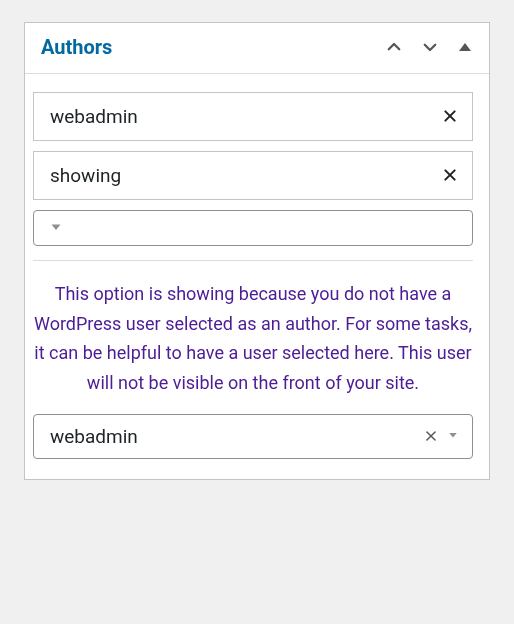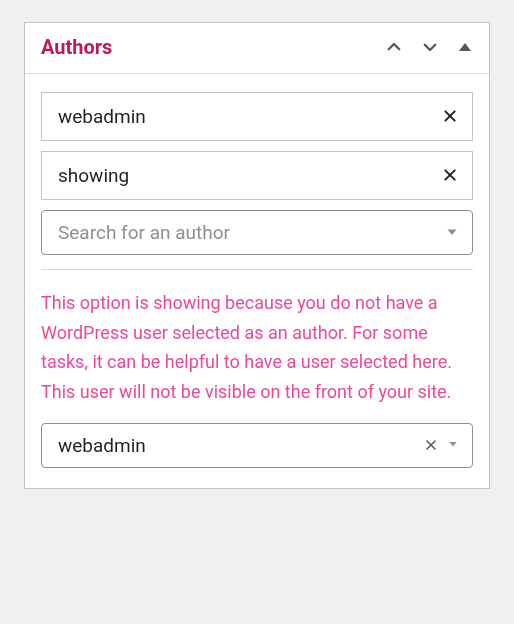--- a/index.html
+++ b/index.html
@@ -17,37 +17,38 @@
     .panel-header {
       display: flex;
       align-items: center;
       justify-content: space-between;
       padding: 12px 16px 14px 16px;
       border-bottom: 1px solid #dcdcde;
     }
     .panel-title {
       font-size: 20px;
       font-weight: 700;
-      color: #be185d;
+      color: #0369a1;
     }
     .panel-controls {
       display: flex;
       align-items: center;
       gap: 18px;
     }
     .panel-controls span {
       color: #555;
       font-size: 18px;
       line-height: 1;
       cursor: pointer;
       display: inline-flex;
       align-items: center;
     }
     .panel-body {
-      padding: 18px 16px 20px 16px;
+      padding: 18px 16px 20px 8px;
+      text-align: center;
     }
     .author-chip {
       display: flex;
       align-items: center;
       justify-content: space-between;
       border: 1px solid #c3c4c7;
       padding: 12px 14px 12px 16px;
       margin-bottom: 10px;
       font-size: 19px;
       color: #1d2327;
@@ -83,21 +84,21 @@
       line-height: 1;
     }
     .divider {
       border: none;
       border-top: 1px solid #dcdcde;
       margin: 14px 0 18px 0;
     }
     .help-text {
       font-size: 18px;
       line-height: 1.65;
-      color: #ec4899;
+      color: #4c1d95;
       margin-bottom: 16px;
     }
     .select-box {
       display: flex;
       align-items: center;
       justify-content: space-between;
       border: 1px solid #8c8f94;
       border-radius: 4px;
       padding: 10px 14px 10px 16px;
       font-size: 19px;
@@ -163,21 +164,20 @@
       <span class="remove">
         <svg width="16" height="16" viewBox="0 0 24 24" fill="none" stroke="#1d2327" stroke-width="3" stroke-linecap="round">
             <line x1="5" y1="5" x2="19" y2="19"></line>
             <line x1="19" y1="5" x2="5" y2="19"></line>
           </svg>
       </span>
     </div>
 
     <div class="search-row">
       <div class="search-combobox">
-        <span>Search for an author</span>
         <span class="caret">
           <svg width="12" height="12" viewBox="0 0 24 24" fill="#8c8f94">
               <polygon points="3 7 21 7 12 18"></polygon>
             </svg>
         </span>
       </div>
     </div>
 
     <hr class="divider">
 

